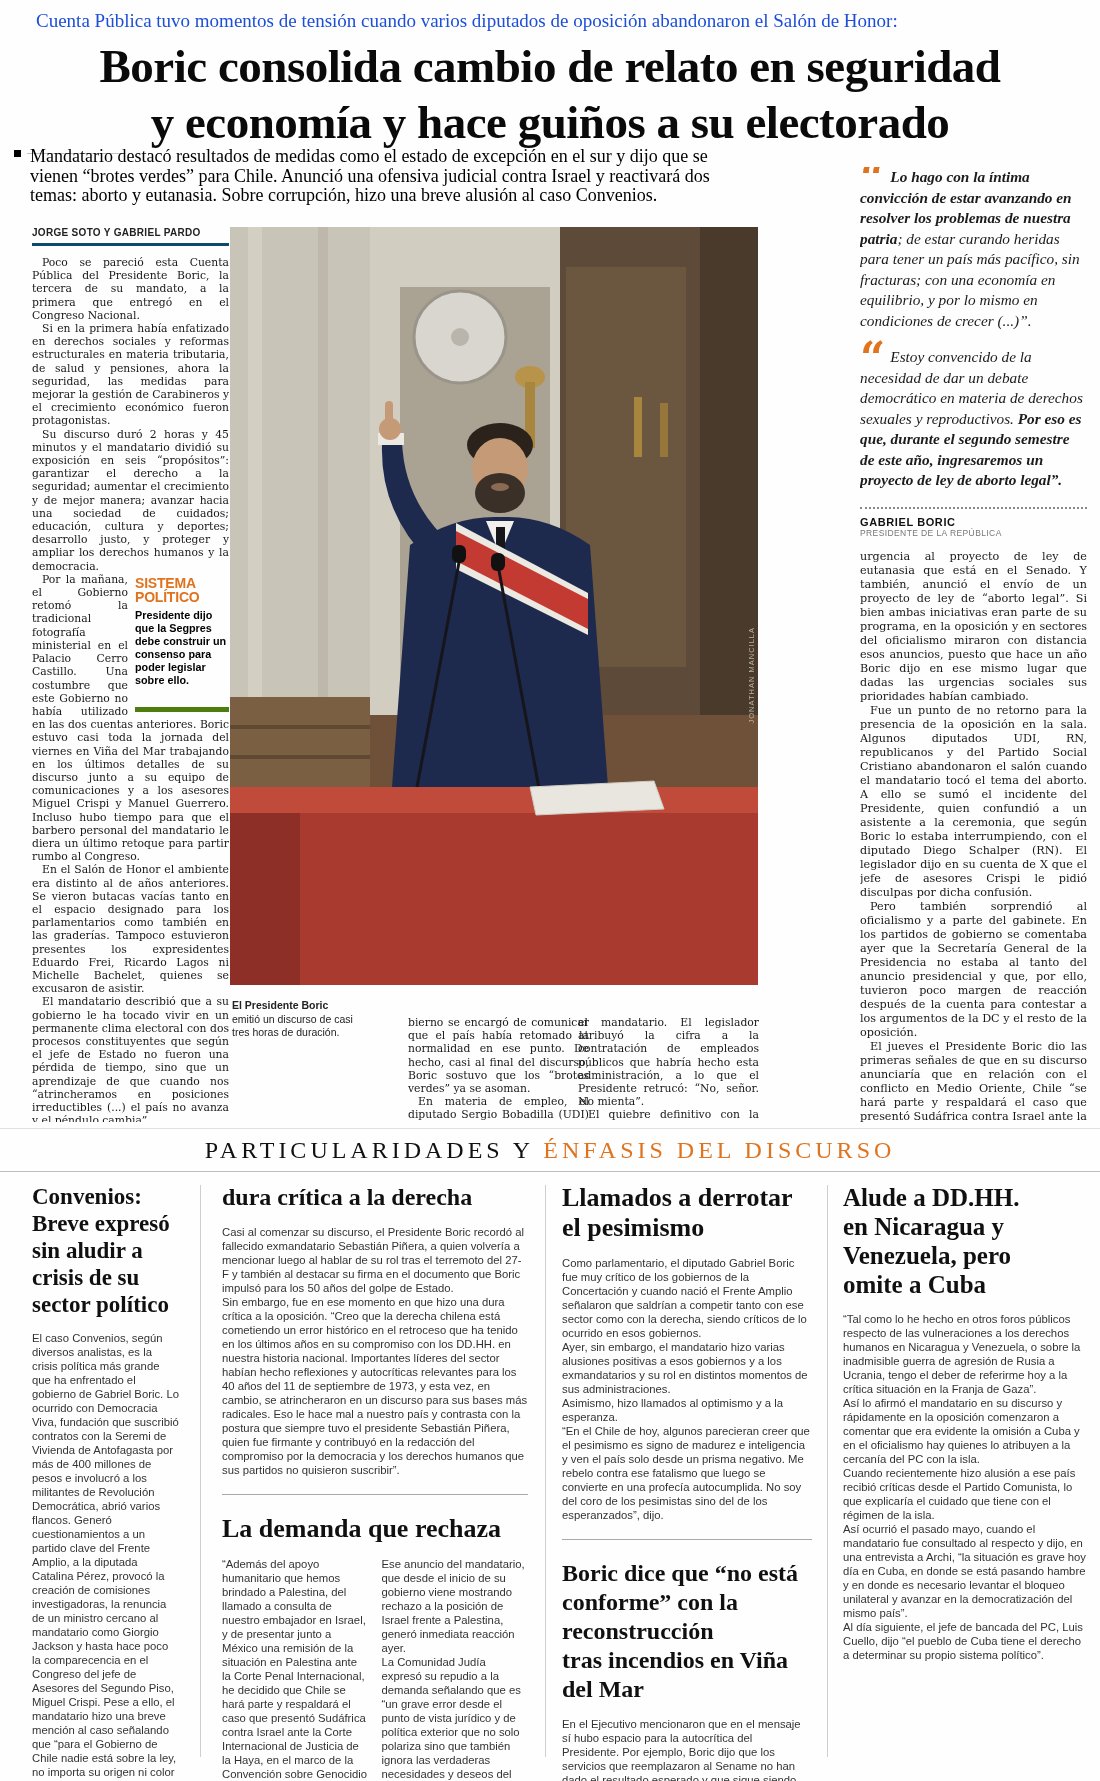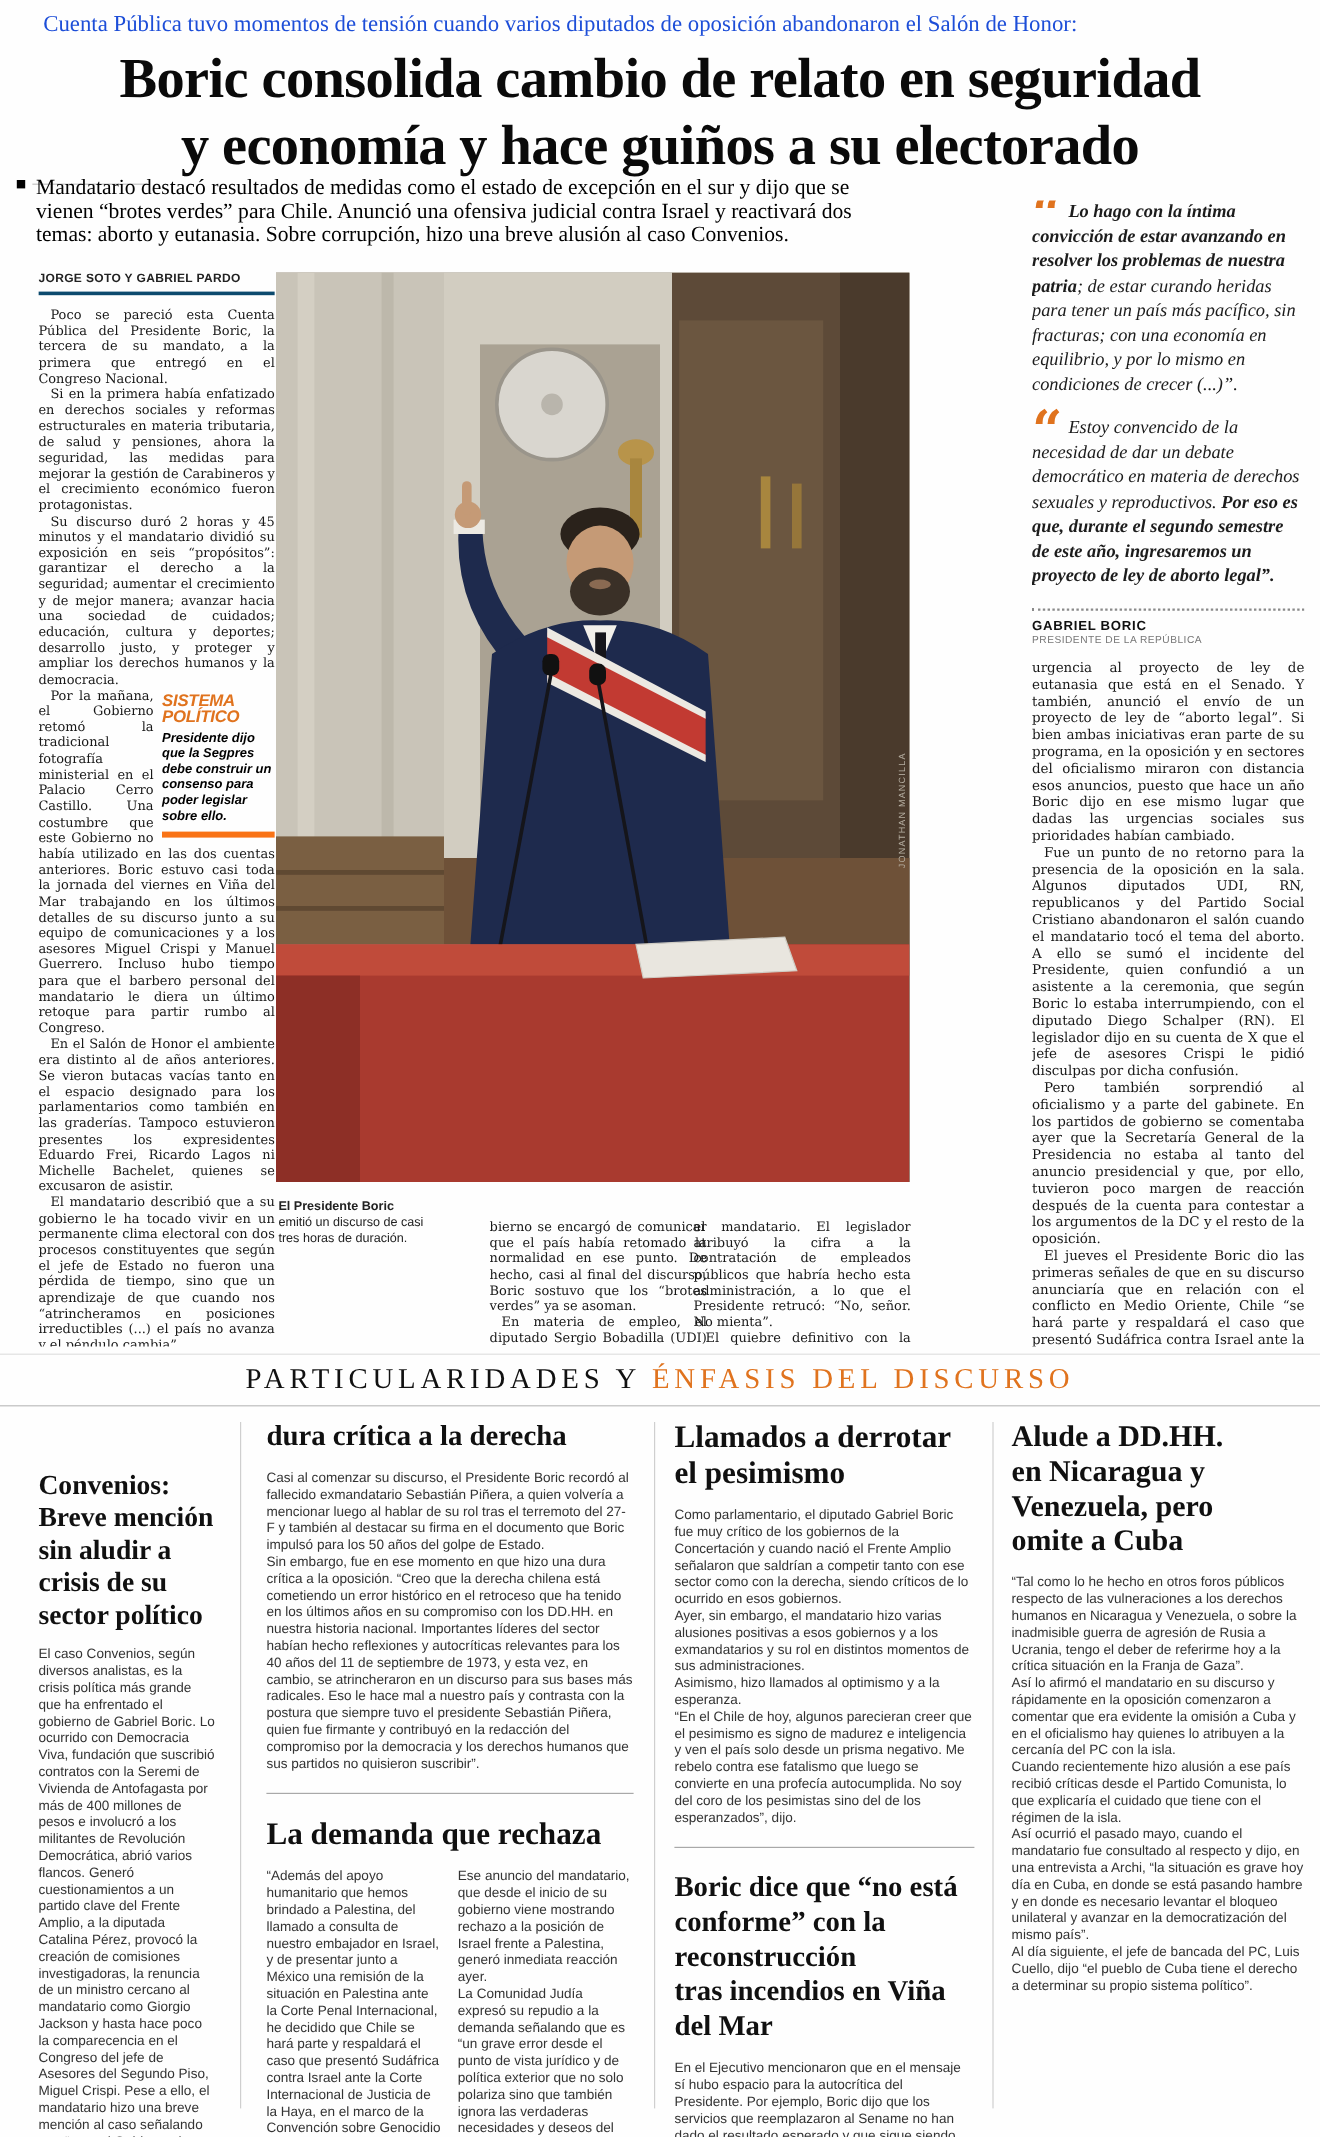--- a/index.html
+++ b/index.html
@@ -18,21 +18,21 @@
   .lede{position:absolute;left:30px;top:147px;width:718px;
         font-size:18px;line-height:19.5px;color:#000000;}
 
   
   .left-col{position:absolute;left:32px;top:227px;width:197px;height:895px;overflow:hidden;}
   .byline{font-family:"Liberation Sans",sans-serif;font-weight:bold;font-size:10px;
           letter-spacing:.3px;color:#222;border-bottom:3px solid #0c4a6e;
           padding-bottom:5px;margin-bottom:10px;}
   .body-serif p{margin:0;font-family:"DejaVu Serif",serif;font-size:10.8px;line-height:13.2px;
                 text-align:justify;text-indent:10px;color:#181818;}
-  .sistema{float:right;width:94px;margin:3px 0 5px 7px;border-bottom:5px solid #f97316;padding-bottom:6px;font-style:italic;}
+  .sistema{float:right;width:94px;margin:3px 0 5px 7px;border-bottom:5px solid #4d7c0f;padding-bottom:20px;}
   .sistema .s-title{font-family:"Liberation Sans",sans-serif;font-weight:bold;font-size:14px;
                     line-height:14px;color:#e0731e;text-transform:uppercase;letter-spacing:-0.2px;
                     margin-bottom:5px;}
   .sistema .s-text{font-family:"Liberation Sans",sans-serif;font-weight:bold;font-size:10.8px;
                    line-height:13px;color:#000;}
 
   .photo{position:absolute;left:230px;top:227px;width:528px;height:758px;overflow:hidden;background:#b6afa2;}
   .photo-credit{position:absolute;right:2px;top:400px;writing-mode:vertical-rl;transform:rotate(180deg);
                 font-family:"Liberation Sans",sans-serif;font-size:7.5px;letter-spacing:1px;color:#b7b0a3;}
   .caption{position:absolute;left:232px;top:999px;width:138px;
@@ -64,21 +64,21 @@
   .vdiv{position:absolute;top:1185px;bottom:24px;width:1px;background:#cfcfcf;}
   .bcol{position:absolute;top:1183px;}
   .b-headline{font-family:"Liberation Serif",serif;font-weight:bold;color:#101010;}
   .b-headline span{display:block;}
   .b-body{font-family:"Liberation Sans",sans-serif;font-size:11.3px;line-height:14px;color:#333;margin-top:13px;}
   .b-body p{margin:0;}
   .h-div{border-top:1px solid #a9a9a9;margin:17px 0 19px;}
   .two-col{display:flex;gap:13px;}
   .two-col .sub{flex:1;}
 
-  .c1{left:32px;width:147px;}  .c1 .b-headline{font-size:23px;line-height:27px;margin-top:41px;}
+  .c1{left:32px;width:147px;}  .c1 .b-headline{font-size:23px;line-height:27px;}
   .c2{left:222px;width:306px;} .c2 .b-headline{font-size:24px;line-height:29px;}
   .c2 .hl2{font-size:26px;line-height:30px;}
   .c3{left:562px;width:250px;} .c3 .b-headline{font-size:26px;line-height:30px;}
   .c3 .hl2{font-size:24px;line-height:29px;}
   .c4{left:843px;width:245px;} .c4 .b-headline{font-size:25px;line-height:29px;}
 </style>
 </head>
 <body>
 
 <div id="page">
@@ -200,21 +200,21 @@
   </div>
   <div class="sec-rule"></div>
 
   <div class="vdiv" style="left:200px;"></div>
   <div class="vdiv" style="left:545px;"></div>
   <div class="vdiv" style="left:827px;"></div>
 
   <div class="bcol c1">
     <div class="b-headline">
       <span>Convenios:</span>
-      <span>Breve mención</span>
+      <span>Breve expresó</span>
       <span>sin aludir a</span>
       <span>crisis de su</span>
       <span>sector político</span>
     </div>
     <div class="b-body">
       <p>El caso Convenios, según diversos analistas, es la crisis política más grande que ha enfrentado el gobierno de Gabriel Boric. Lo ocurrido con Democracia Viva, fundación que suscribió contratos con la Seremi de Vivienda de Antofagasta por más de 400 millones de pesos e involucró a los militantes de Revolución Democrática, abrió varios flancos. Generó cuestionamientos a un partido clave del Frente Amplio, a la diputada Catalina Pérez, provocó la creación de comisiones investigadoras, la renuncia de un ministro cercano al mandatario como Giorgio Jackson y hasta hace poco la comparecencia en el Congreso del jefe de Asesores del Segundo Piso, Miguel Crispi. Pese a ello, el mandatario hizo una breve mención al caso señalando que “para el Gobierno de Chile nadie está sobre la ley, no importa su origen ni color político, y estos casos no pueden quedar impunes. Por ello es que, a propósito del caso Convenios, convocamos a la Comisión Jaraquemada para regular de mejor manera la relación entre corporaciones, fundaciones y el Estado”.</p>
     </div>
   </div>
 
   <div class="bcol c2">

